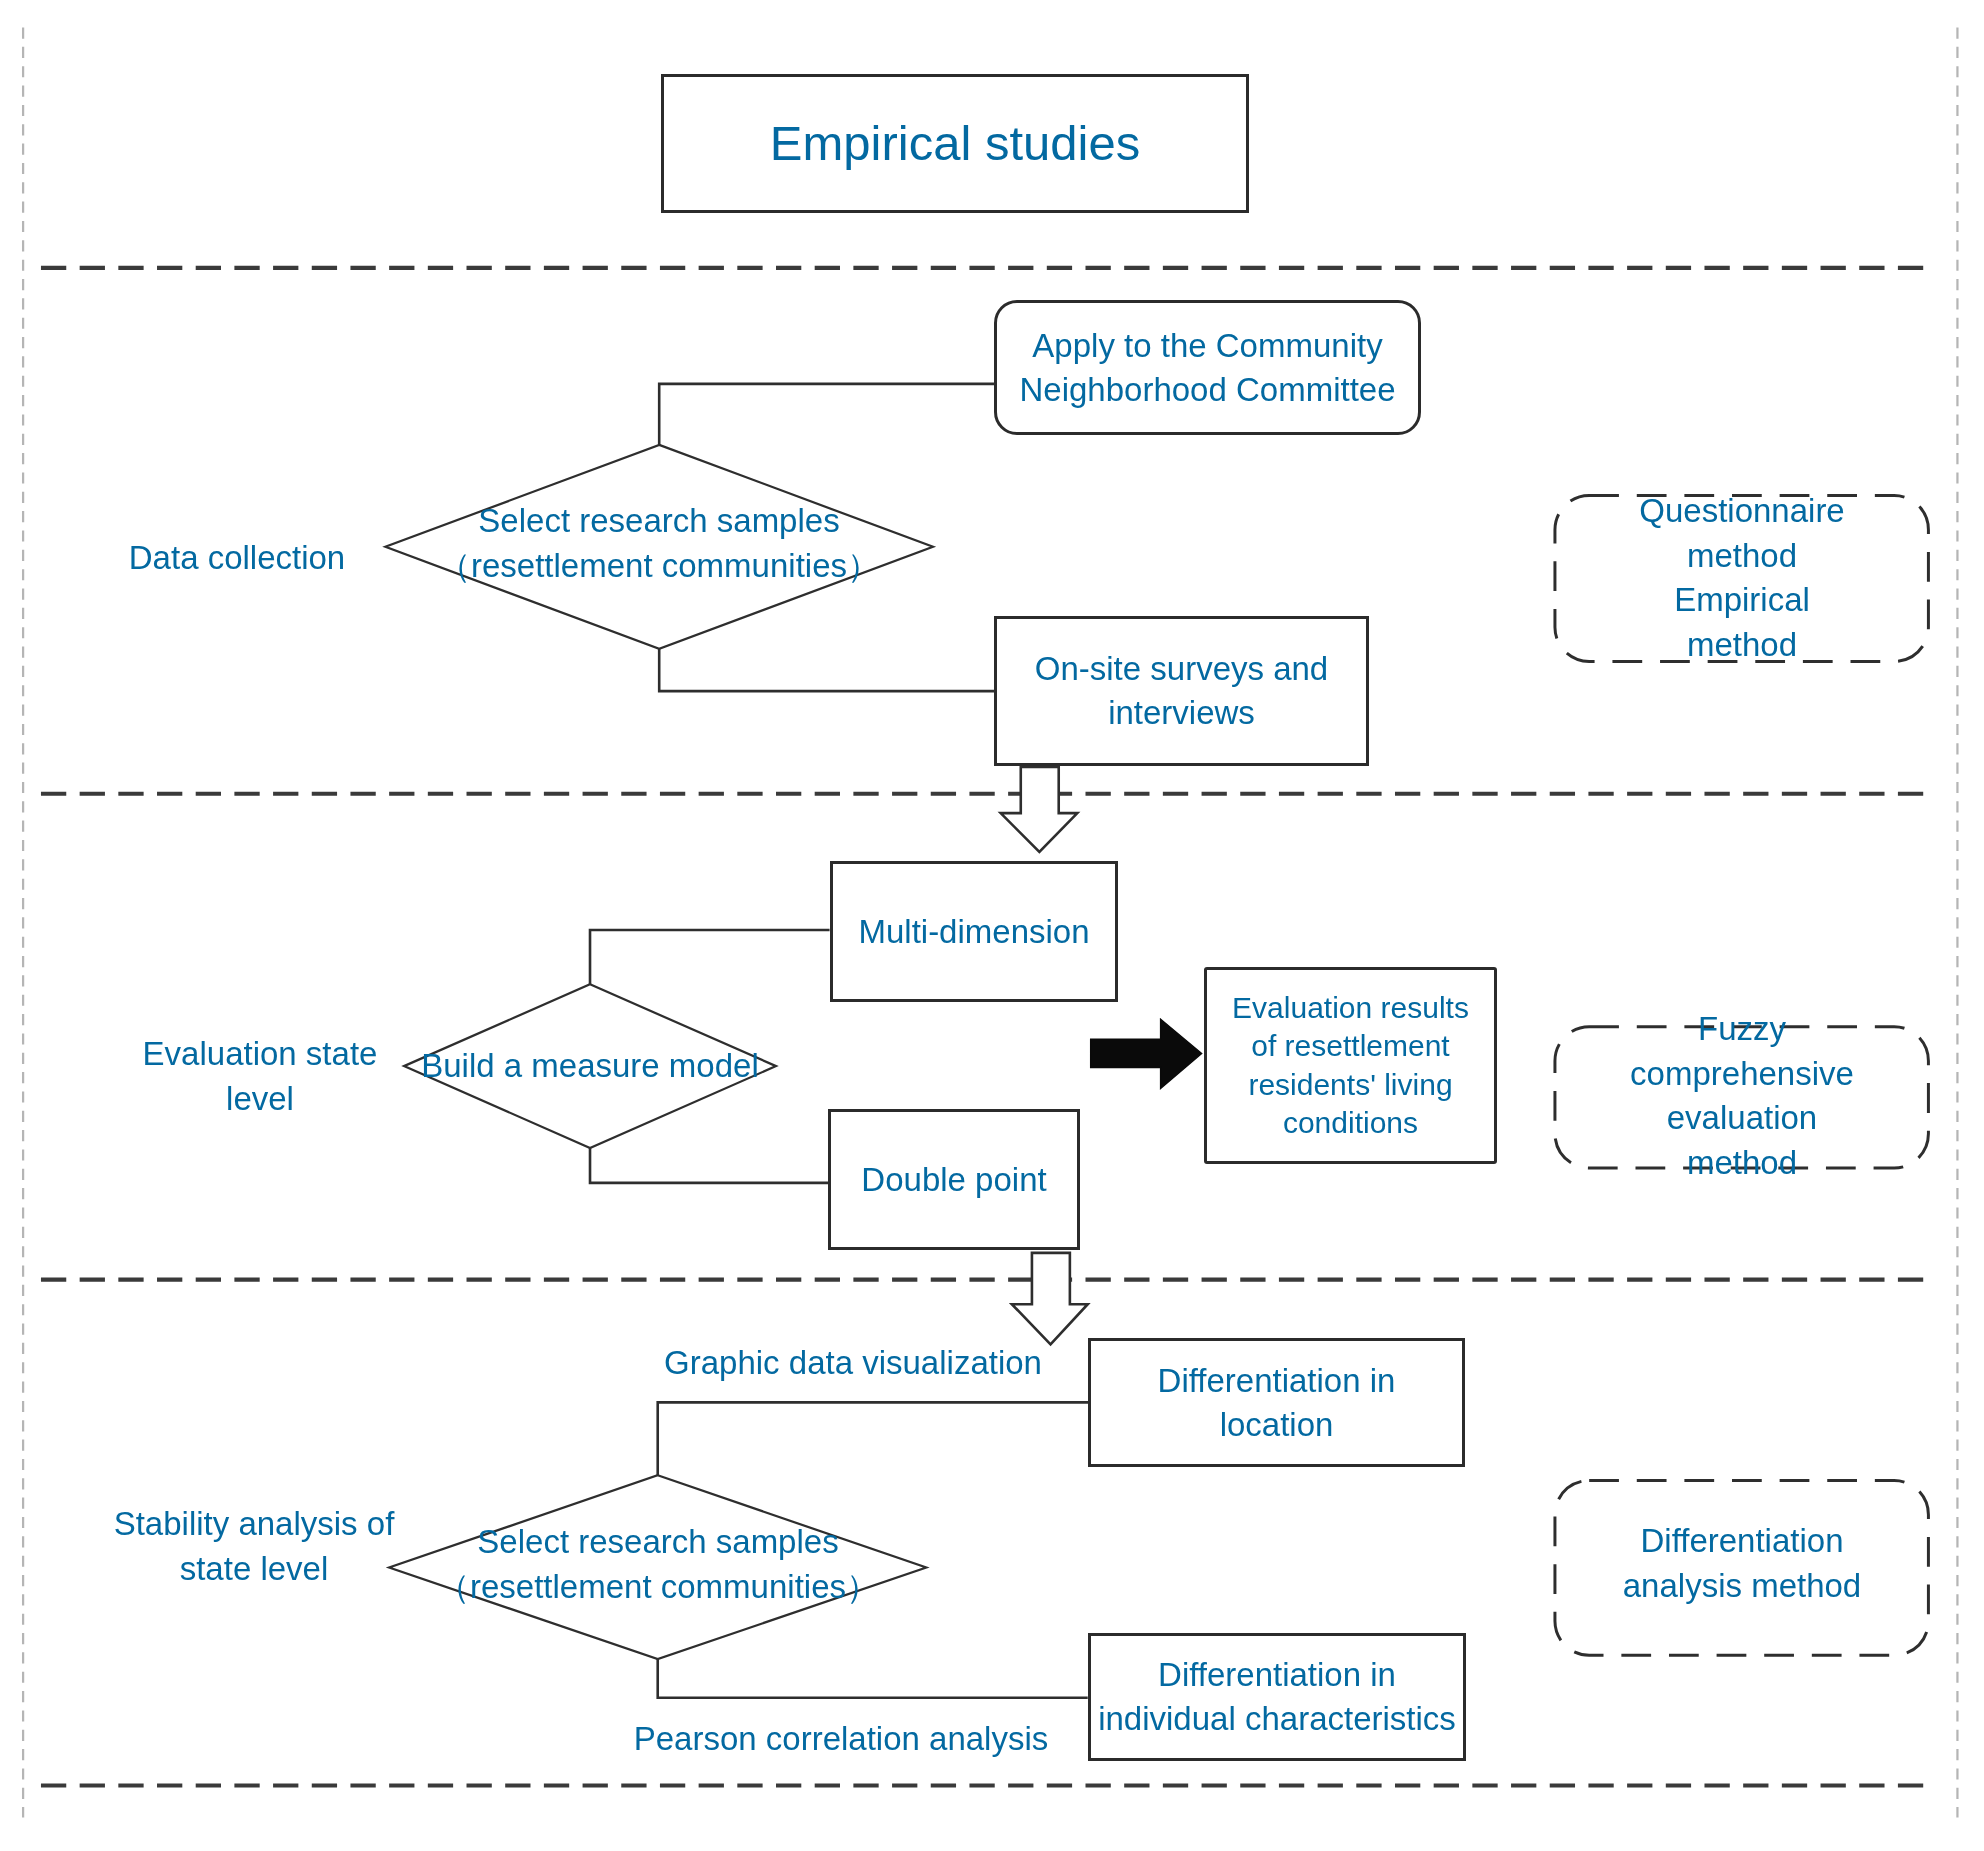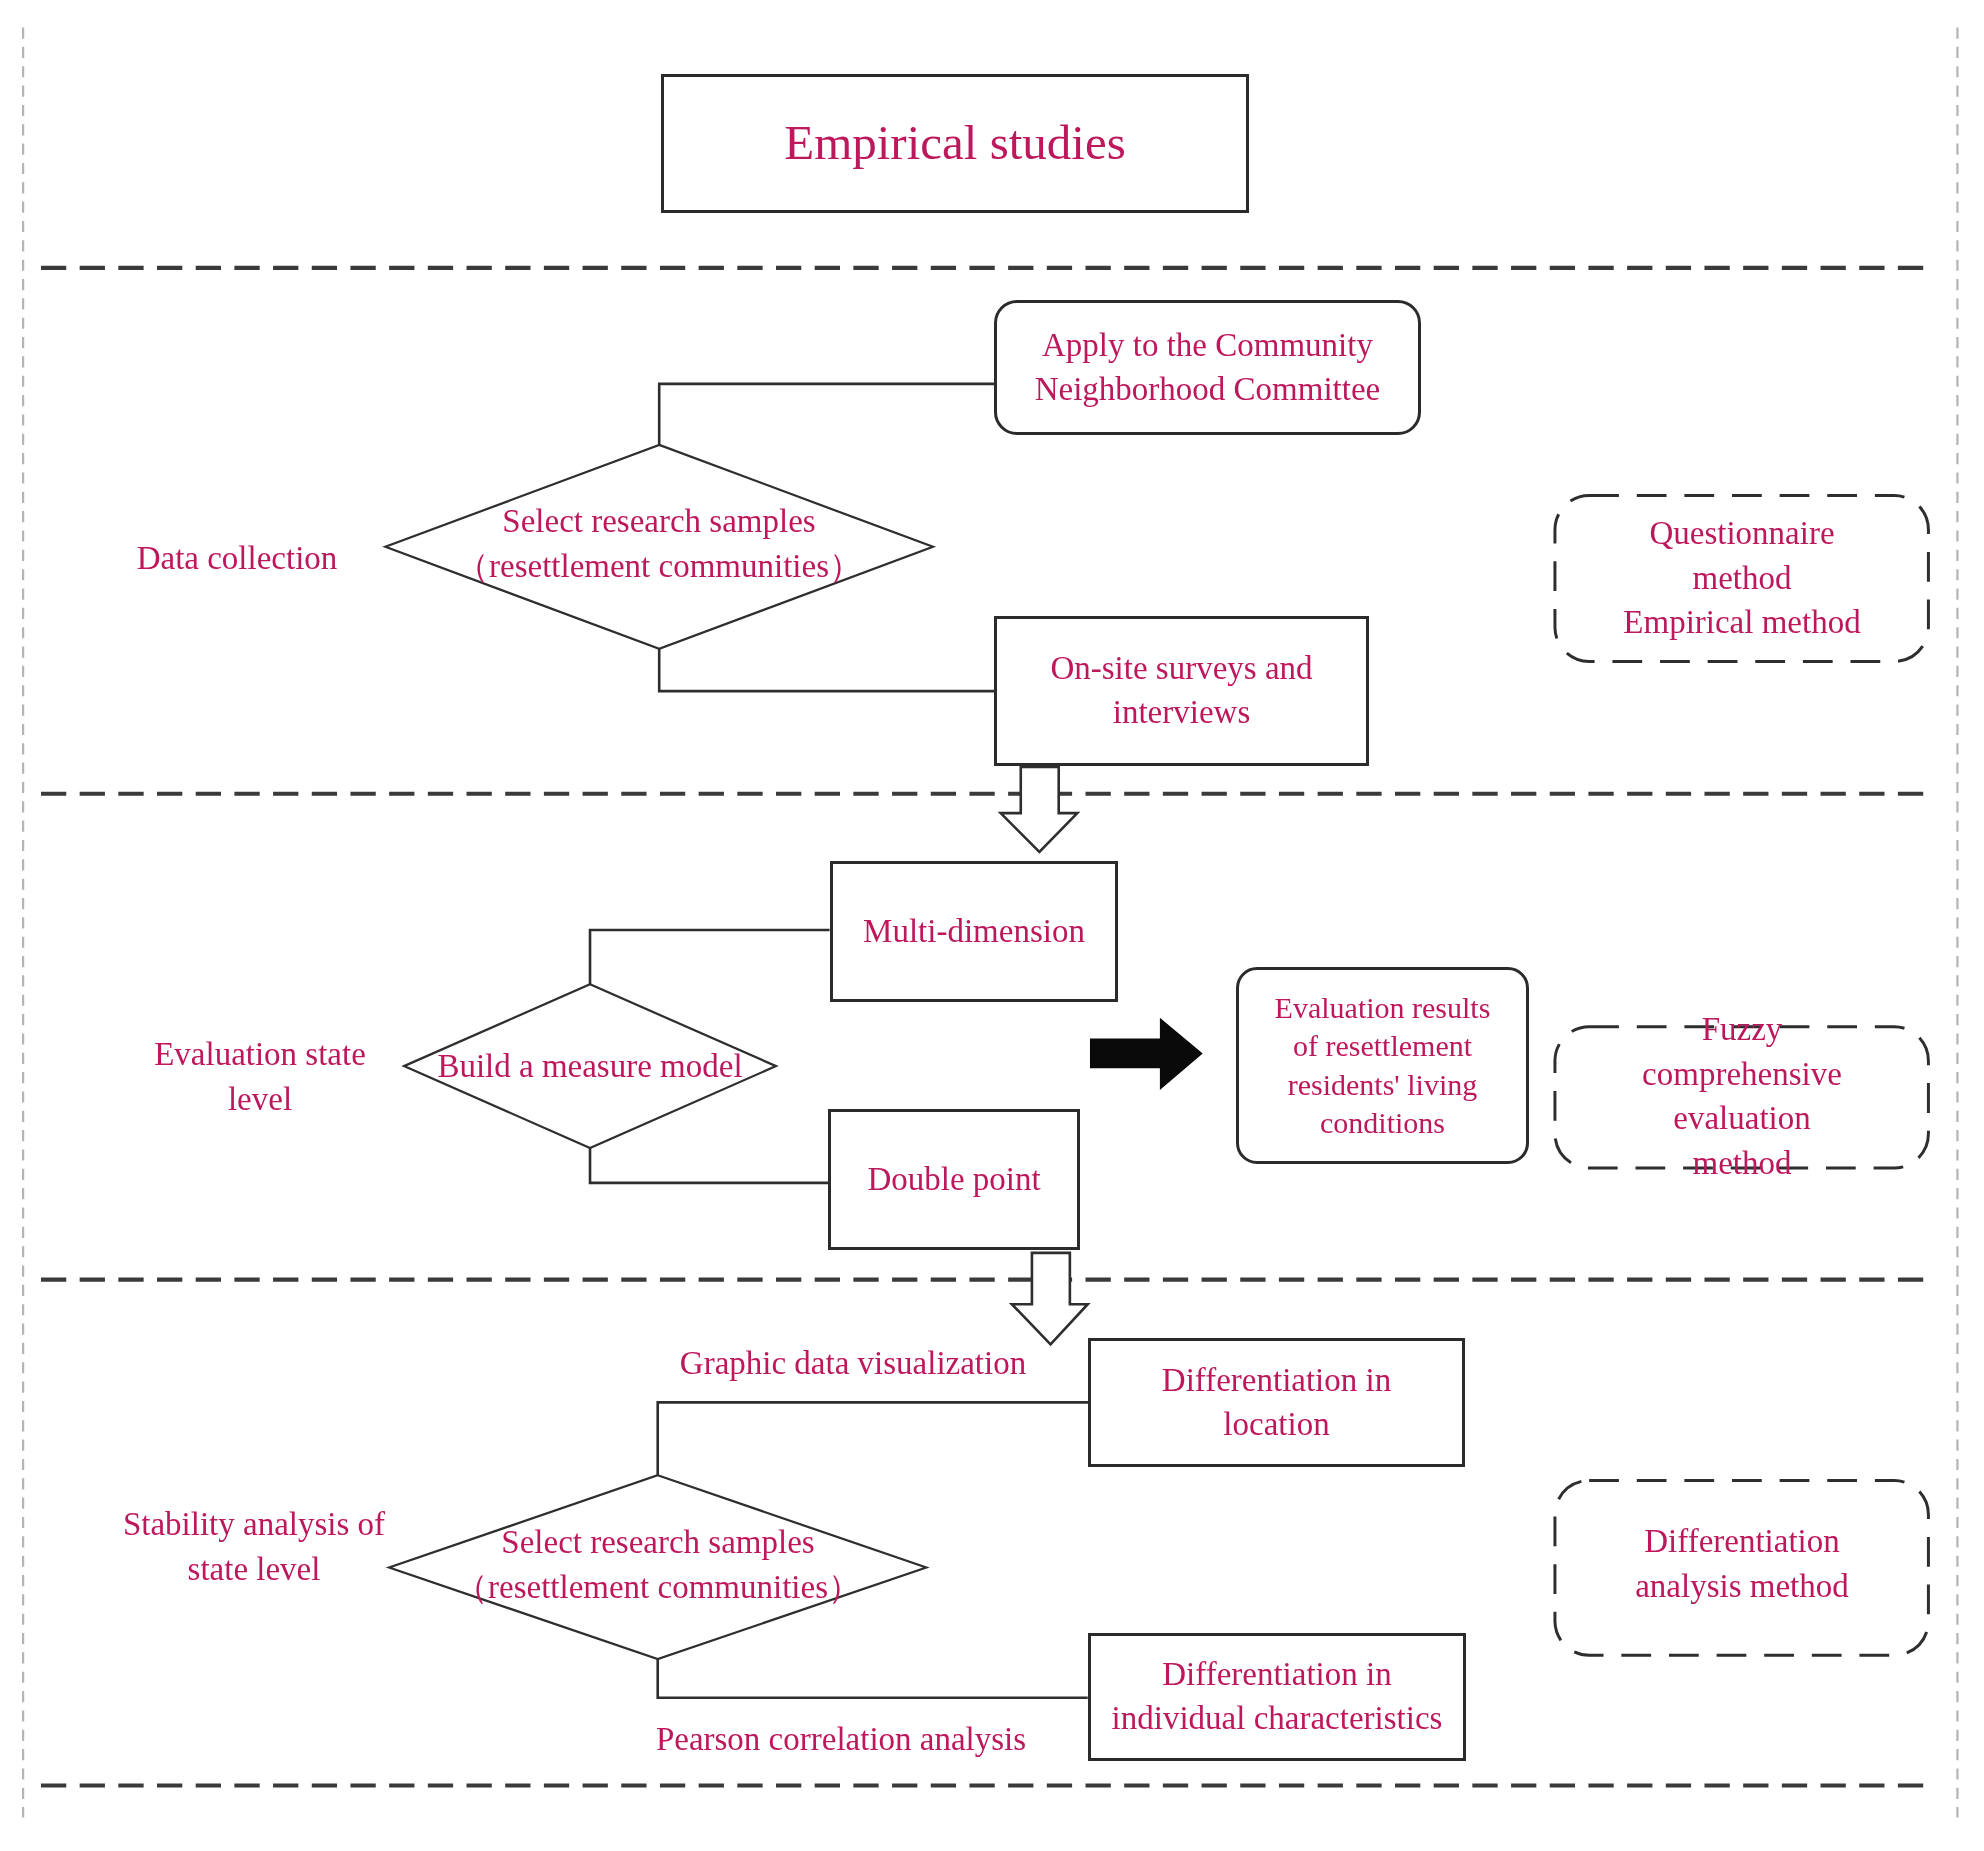--- a/index.html
+++ b/index.html
@@ -1,23 +1,23 @@
 <!DOCTYPE html>
 <html style="font-size:12px"><head>
 <meta charset="utf-8">
 <style>
   html,body{margin:0;padding:0;background:#ffffff;}
   #page{position:relative;width:1985px;height:1851px;background:#ffffff;
-        font-family:Liberation Serif, serif;color:#be185d;overflow:hidden;}
+        font-family:Liberation Sans, sans-serif;color:#0369a1;overflow:hidden;}
   #diagram-svg{position:absolute;left:0;top:0;}
   .node{position:absolute;box-sizing:border-box;background:#ffffff;border:3px solid #2b2b2b;
         display:flex;align-items:center;justify-content:center;text-align:center;
         font-size:33px;line-height:1.32;white-space:pre-line;}
   .title-box{border-width:3.7px;font-size:49px;}
-  .rounded{border-radius:21px;font-size:30px;line-height:1.28;margin-left:32px;}
+  .rounded{border-radius:3px;font-size:30px;line-height:1.28;}
   .free-label{position:absolute;transform:translate(-50%,-50%);text-align:center;
         font-size:33px;line-height:1.35;white-space:pre-line;}
 </style>
 </head>
 <body>
 
 <div id="page">
 
   <svg id="diagram-svg" width="1985" height="1851" viewBox="0 0 2668 2488">
 

